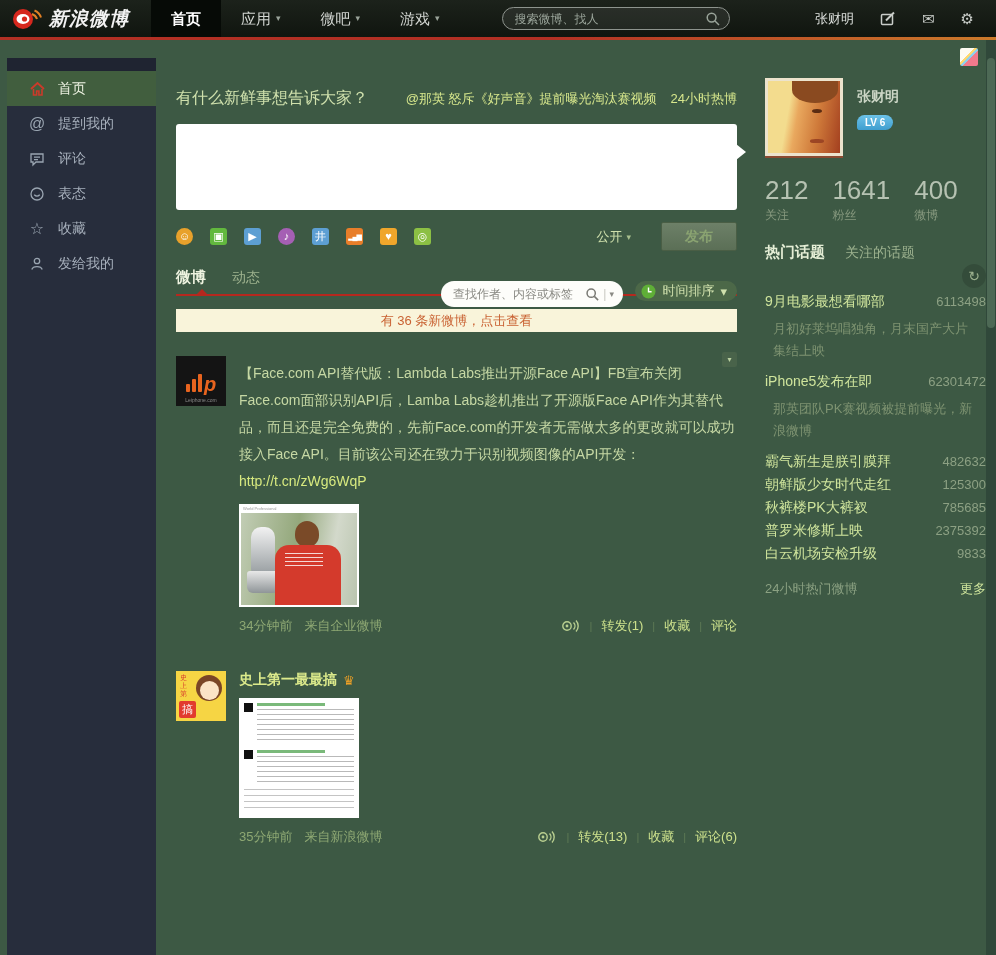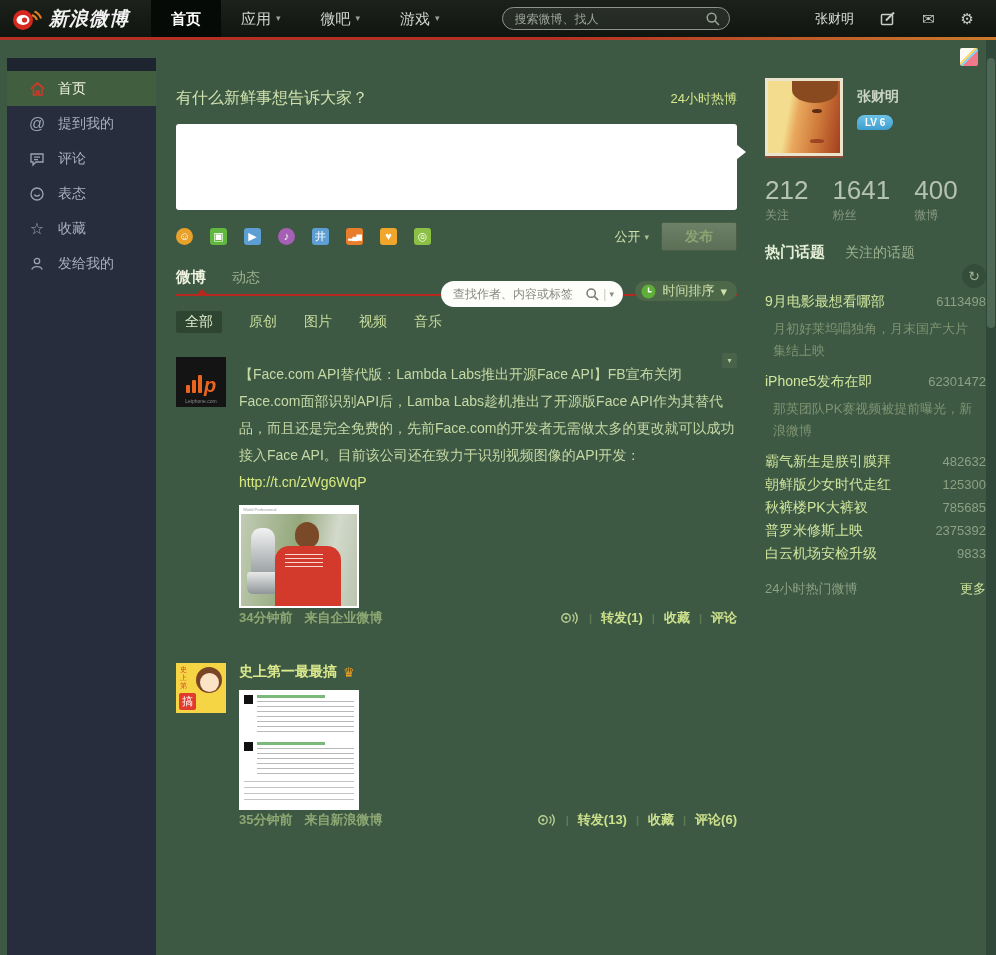--- a/index.html
+++ b/index.html
@@ -7,21 +7,21 @@
   body {
     position:relative; overflow:hidden;
     background:#3d5944;
     font-family:"Liberation Sans","DejaVu Sans",sans-serif;
   }
   
   .topbar { position:absolute; top:0; left:0; width:996px; height:37px;
     background:linear-gradient(#1c221b,#10150f); display:flex; align-items:center; z-index:30; }
   .topline { position:absolute; top:37px; left:0; width:996px; height:3px;
     background:linear-gradient(to right,#b23024 0%,#b23024 55%,#cb7a2b 100%); z-index:30; }
-  .brand { display:flex; align-items:center; gap:7px; padding:0 14px 0 12px; }
+  .brand { display:flex; align-items:flex-start; gap:7px; padding:0 14px 0 12px; }
   .brand-name { color:#f2f2f2; font-size:19px; font-weight:bold; font-style:italic; letter-spacing:1px; }
   .nav-item { height:37px; line-height:37px; padding:0 20px; color:#d3d6d2; font-size:15px; cursor:pointer; display:flex; align-items:center; gap:5px; }
   .nav-item.active { background:#060a06; color:#ffffff; font-weight:bold; margin-left:8px; }
   .caret { font-size:9px; color:#9aa39a; }
   .top-search { margin-left:42px; width:228px; height:23px; border-radius:12px;
     background:rgba(255,255,255,0.07); border:1px solid #8d938d; display:flex; align-items:center; padding:0 8px 0 12px; }
   .top-search input { flex:1; background:transparent; border:none; outline:none; color:#bfc4bf; font-size:12px; font-family:inherit; }
   .top-search input::placeholder { color:#9aa49a; }
   .top-right { margin-left:auto; display:flex; align-items:center; gap:26px; padding-right:22px; }
   .top-user { color:#dfe2df; font-size:13px; cursor:pointer; }
@@ -44,21 +44,21 @@
     border-top:8px solid transparent; border-bottom:8px solid transparent; border-left:10px solid #fff; }
   .compose-box textarea { width:100%; height:100%; border:none; outline:none; resize:none; background:transparent;
     font-family:inherit; font-size:14px; padding:8px 10px; }
   .tools-row { margin-top:12px; display:flex; align-items:center; gap:17px; }
   .tool { width:17px; height:17px; border-radius:3px; color:#fff; font-size:11px; line-height:17px;
     text-align:center; cursor:pointer; overflow:hidden; }
   .tool.round { border-radius:50%; }
   .t-emoticon{ background:#e8a12b; } .t-image{ background:#62b83e; } .t-video{ background:#5d9fd3; }
   .t-music{ background:#a55fb4; } .t-topic{ background:#5d9fd3; } .t-chart{ background:#e87e2a; font-size:7px; letter-spacing:-1px; }
   .t-heart{ background:#f0a62b; } .t-long{ background:#8cc044; }
-  .pub-zone { margin-left:auto; display:flex; align-items:center; gap:12px; }
+  .pub-zone { margin-left:auto; display:flex; align-items:center; gap:30px; }
   .visibility { color:#cfe0ac; font-size:13px; cursor:pointer; display:flex; align-items:center; gap:4px; }
   .visibility .caret { color:#a8bf8e; }
   .publish-btn { width:76px; height:29px; background:linear-gradient(#6d8068,#5b6f56); border:1px solid #4a5e45;
     border-radius:2px; color:#8aa371; font-size:14px; font-weight:bold; cursor:pointer; font-family:inherit; }
   .feed-tabs { margin-top:17px; display:flex; gap:26px; align-items:baseline; }
   .ftab-main { font-size:15px; font-weight:bold; color:#eef3e0; cursor:pointer; }
   .ftab-sub { font-size:14px; color:#9eb28e; cursor:pointer; }
   .tabline { position:relative; margin-top:7px; height:2px; background:#b5281e; }
   .tabline .bump { position:absolute; left:20px; top:-5px; width:0; height:0;
     border-left:6px solid transparent; border-right:6px solid transparent; border-bottom:6px solid #b5281e; }
@@ -79,21 +79,21 @@
   
   .post { position:relative; display:flex; margin-top:24px; }
   .avatar50 { width:50px; height:50px; flex:none; cursor:pointer; position:relative; overflow:hidden; }
   .post-body { margin-left:13px; flex:1; min-width:0; }
   .post-user-row { display:flex; align-items:center; gap:6px; }
   .post-user { font-size:14px; font-weight:bold; color:#dcea8b; cursor:pointer; }
   .vbadge { color:#3d9ddb; font-weight:bold; font-size:15px; font-style:italic; }
   .crown { color:#f0a125; font-size:13px; }
   .post-text { margin-top:4px; font-size:14px; line-height:27px; color:#c6d8a4; }
   .post-text a { color:#d7e97f; text-decoration:none; cursor:pointer; }
-  .post-foot { margin-top:1px; display:flex; align-items:flex-end; font-size:13px; color:#8ea873;font-weight:bold; }
+  .post-foot { margin-top:10px; display:flex; align-items:flex-end; font-size:13px; color:#8ea873; }
   .post-foot .src { margin-left:12px; }
   .post-actions { margin-left:auto; display:flex; align-items:center; gap:9px; }
   .post-actions a { color:#cde18c; text-decoration:none; font-size:13px; cursor:pointer; }
   .sep { color:#5e7a55; font-size:11px; }
   .collapse-box { position:absolute; right:0; top:-4px; width:15px; height:15px; background:#49634a;
     border-radius:2px; color:#b9cfa0; font-size:8px; line-height:15px; text-align:center; cursor:pointer; }
   
   .av-leiphone { background:#141414; display:flex; align-items:flex-end; justify-content:center; gap:2px; padding-bottom:14px; }
   .av-leiphone i { display:block; width:4px; background:#e8641f; border-radius:1px; }
   .av-leiphone .b1{height:8px;} .av-leiphone .b2{height:13px;} .av-leiphone .b3{height:18px;}
@@ -256,20 +256,21 @@
     </span>
     <span>发给我的</span>
   </div>
 </div>
 
 <div class="main">
 
   <div class="compose-head">
     <span class="prompt">有什么新鲜事想告诉大家？</span>
     <span class="hot-links">
+      <a>@那英 怒斥《好声音》提前曝光淘汰赛视频</a>
       <a>24小时热博</a>
     </span>
   </div>
 
   <div class="compose-box">
     <textarea style=""></textarea>
   </div>
 
   <div class="tools-row">
     <span class="tool round t-emoticon">☺</span>
@@ -307,28 +308,22 @@
     <div class="sort-pill">
       <svg width="15" height="15" viewBox="0 0 15 15">
         <circle cx="7.5" cy="7.5" r="7" fill="#5fae37"></circle>
         <path d="M7.5 3.6 V7.8 H10.6" fill="none" stroke="#ffffff" stroke-width="1.4"></path>
       </svg>
       <span>时间排序</span>
       <span class="caret">▾</span>
     </div>
   </div>
 
-  <div class="filters">
-    <span class="filter active">全部</span>
-    <span class="filter">原创</span>
-    <span class="filter">图片</span>
-    <span class="filter">视频</span>
-    <span class="filter">音乐</span>
-  </div>
-
+
+  <div class="notice">有 36 条新微博，点击查看</div>
 
   <div class="post">
     <div class="avatar50 av-leiphone">
       <i class="b1"></i>
       <i class="b2"></i>
       <i class="b3"></i>
       <span class="pletter pletter1 pletter-style" style="color:#e8641f;font-weight:bold;font-size:20px;font-style:italic;line-height:16px;">p</span>
       <span class="cap">Leiphone.com</span>
     </div>
     <div class="post-body">

